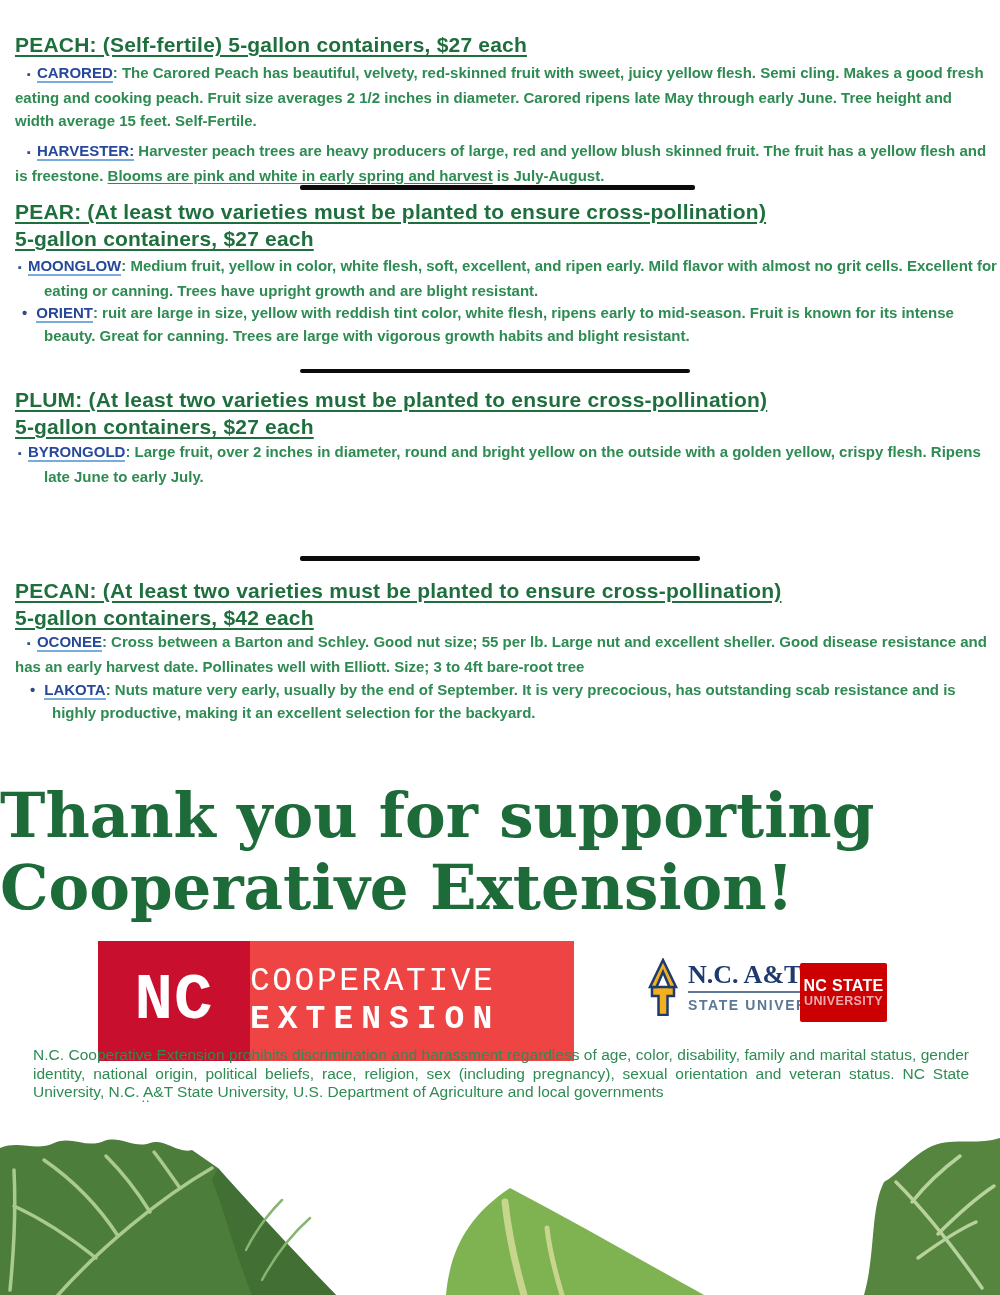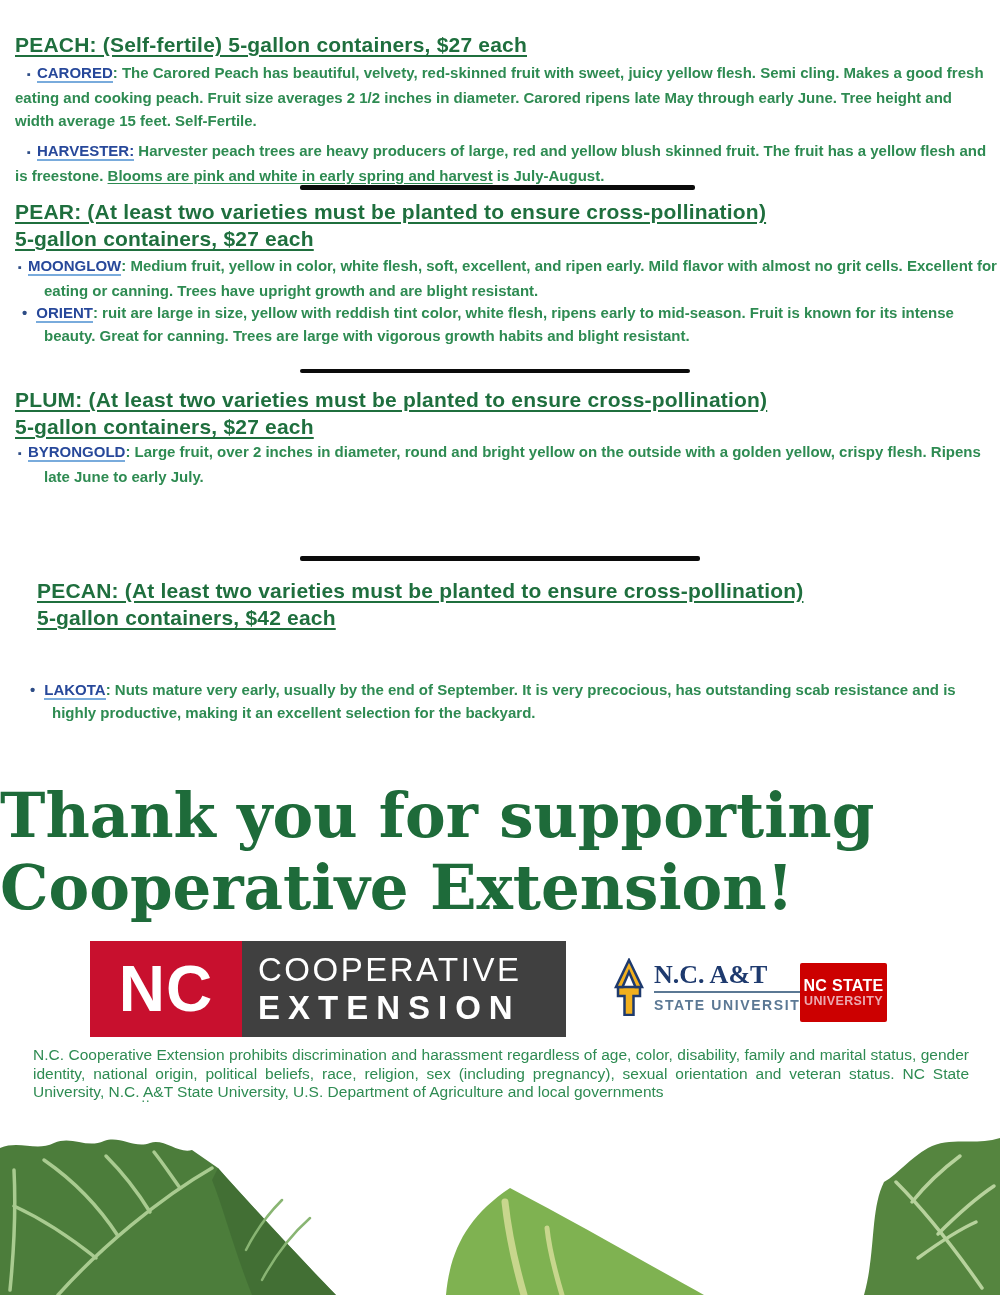--- a/index.html
+++ b/index.html
@@ -17,29 +17,29 @@
   .bullet{color:#2e4d86;margin-right:6px;}
   .bullet.sq{font-size:11px;}
   .bullet.rd{font-size:15px;margin-right:9px;}
   .variety{color:#27489a;font-weight:800;text-decoration:none;border-bottom:2.5px solid #79abdc;cursor:pointer;}
   .useg{text-decoration:underline;text-underline-offset:2px;}
   .divider{position:absolute;background:#0b0b0b;border-radius:2px;}
   
   .thankyou{position:absolute;left:0;top:780px;width:1000px;text-align:left;color:#1e6b3a;
             font-family:"DejaVu Serif",serif;font-weight:bold;font-size:61px;line-height:72px;letter-spacing:0;}
   
-  .ext-logo{position:absolute;left:90px;top:941px;width:476px;height:96px;display:flex;}
+  .ext-logo{position:absolute;left:98px;top:941px;width:476px;height:120px;display:flex;font-family:Liberation Mono, monospace;}
   .ext-nc{width:152px;background:#c8102e;color:#fff;display:flex;align-items:center;justify-content:center;
           font-weight:800;font-size:64px;letter-spacing:1px;}
-  .ext-right{flex:1;background:#404040;color:#fff;display:flex;flex-direction:column;justify-content:center;
-             padding-left:16px;}
+  .ext-right{flex:1;background:#ef4444;color:#fff;display:flex;flex-direction:column;justify-content:center;
+             }
   .ext-w1{font-size:33px;font-weight:500;letter-spacing:2.5px;line-height:38px;}
   .ext-w2{font-size:33px;font-weight:800;letter-spacing:8px;line-height:38px;}
   
-  .aggie{position:absolute;left:606px;top:958px;display:flex;align-items:center;gap:2px;}
+  .aggie{position:absolute;left:640px;top:958px;display:flex;align-items:center;gap:2px;}
   .aggie-name{color:#1e3a6e;font-family:"Liberation Serif",serif;font-weight:bold;font-size:26px;line-height:26px;}
   .aggie-sub{color:#5b7894;font-size:14px;font-weight:700;letter-spacing:1.6px;margin-top:3px;
              border-top:2px solid #5b7894;padding-top:4px;}
   
   .ncsu{position:absolute;left:800px;top:963px;width:87px;height:59px;background:#cc0000;border-radius:2px;
         display:flex;flex-direction:column;align-items:center;justify-content:center;}
   .ncsu-1{color:#ffffff;font-weight:800;font-size:16px;line-height:17px;letter-spacing:.3px;}
   .ncsu-2{color:#eba9b0;font-weight:700;font-size:12.5px;line-height:14px;letter-spacing:.4px;}
   
   .disclaimer{position:absolute;left:33px;top:1046px;width:936px;margin:0;color:#2e8b52;font-weight:400;
@@ -86,25 +86,28 @@
     <span class="tl">5-gallon containers, $27 each</span>
   </h2>
 
   <p class="para hang" style="left:18px;top:440px;width:956px;">
     <span class="bullet sq">▪</span><a class="variety">BYRONGOLD</a><span>: Large fruit, over 2 inches in diameter, round and bright yellow on the outside with a golden yellow, crispy flesh. Ripens late June to early July.</span>
   </p>
 
 
   <div class="divider" style="left:300px;top:556px;width:400px;height:5px;"></div>
 
-  <h2 class="sec-title" style="left:15px;top:577px;margin-left:22px;">
+  <h2 class="sec-title" style="left:15px;top:577px;">
     <span class="tl">PECAN: (At least two varieties must be planted to ensure cross-pollination)</span>
     <span class="tl">5-gallon containers, $42 each</span>
   </h2>
 
+  <p class="para flush" style="left:15px;top:630px;width:978px;">
+    <span class="bullet sq">▪</span><a class="variety">OCONEE</a><span>: Cross between a Barton and Schley. Good nut size; 55 per lb. Large nut and excellent sheller. Good disease resistance and has an early harvest date. Pollinates well with Elliott. Size; 3 to 4ft bare-root tree</span>
+  </p>
 
   <p class="para hangr" style="left:30px;top:678px;width:944px;">
     <span class="bullet rd">•</span><a class="variety">LAKOTA</a><span>: Nuts mature very early, usually by the end of September. It is very precocious, has outstanding scab resistance and is highly productive, making it an excellent selection for the backyard.</span>
   </p>
 
   <div class="thankyou">
     <div>Thank you for supporting</div>
     <div>Cooperative Extension!</div>
   </div>
 

